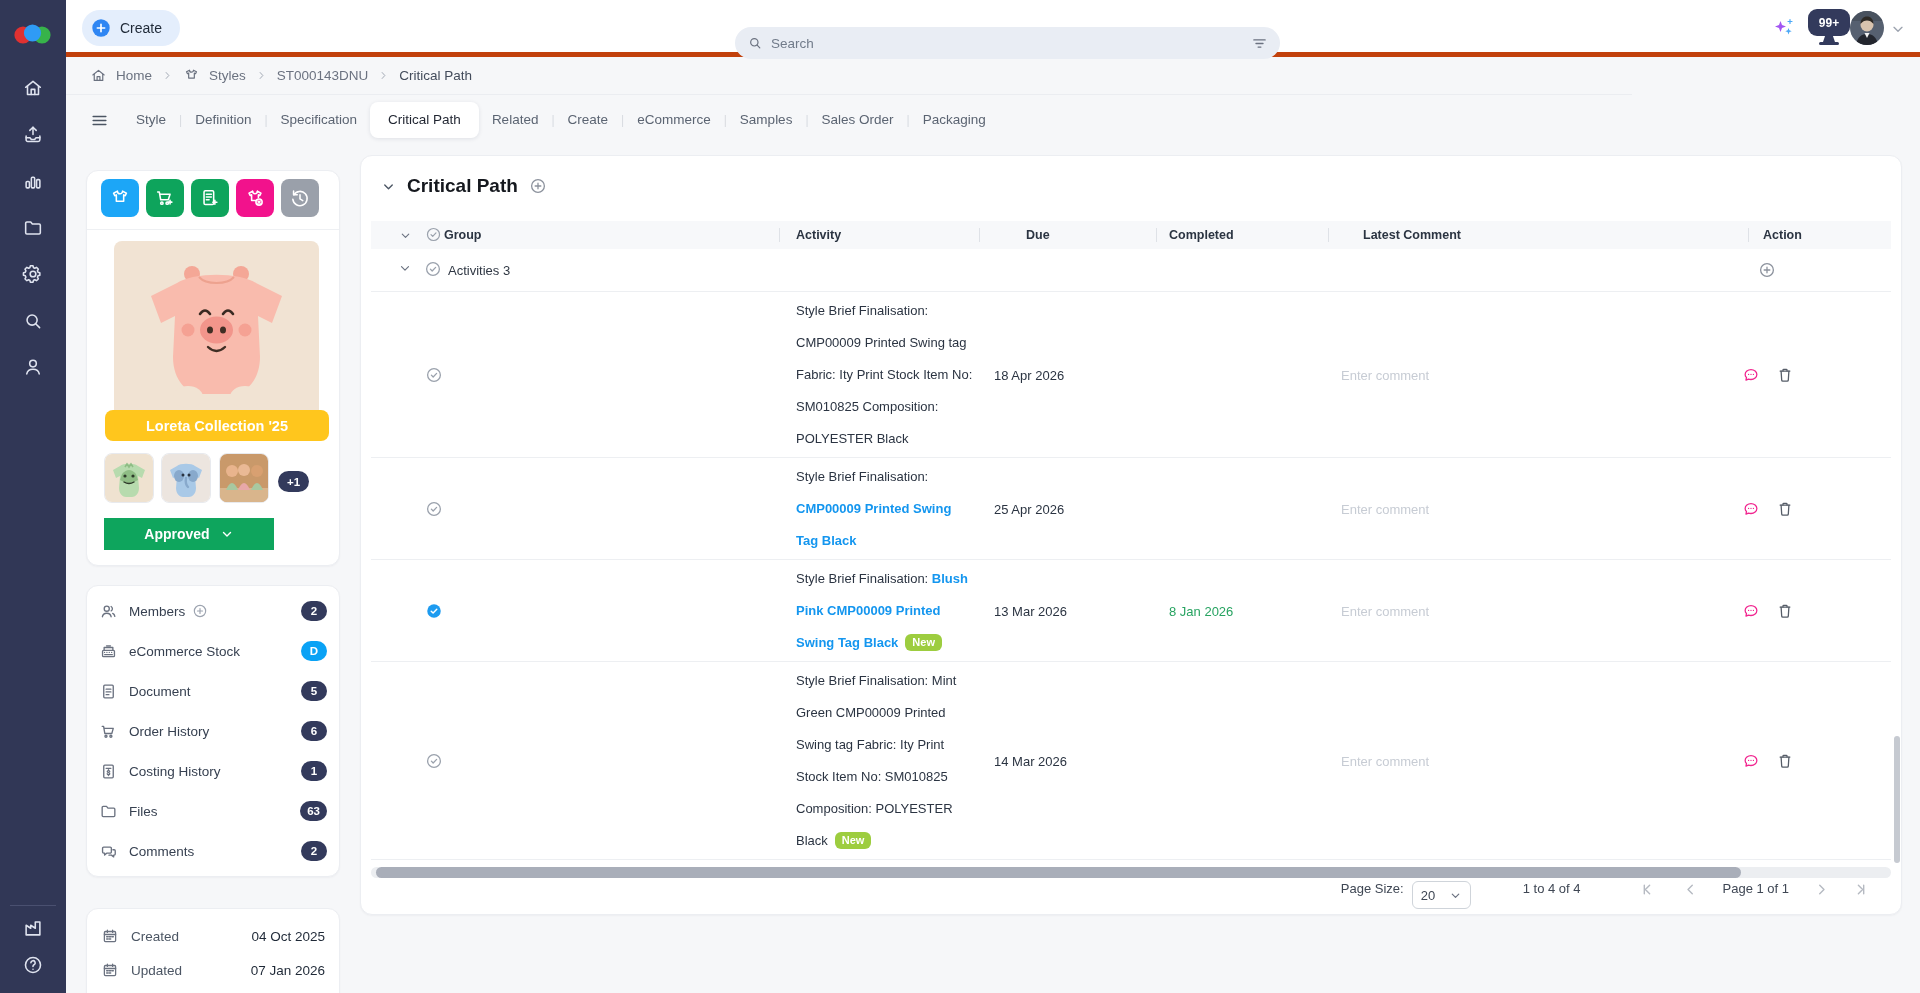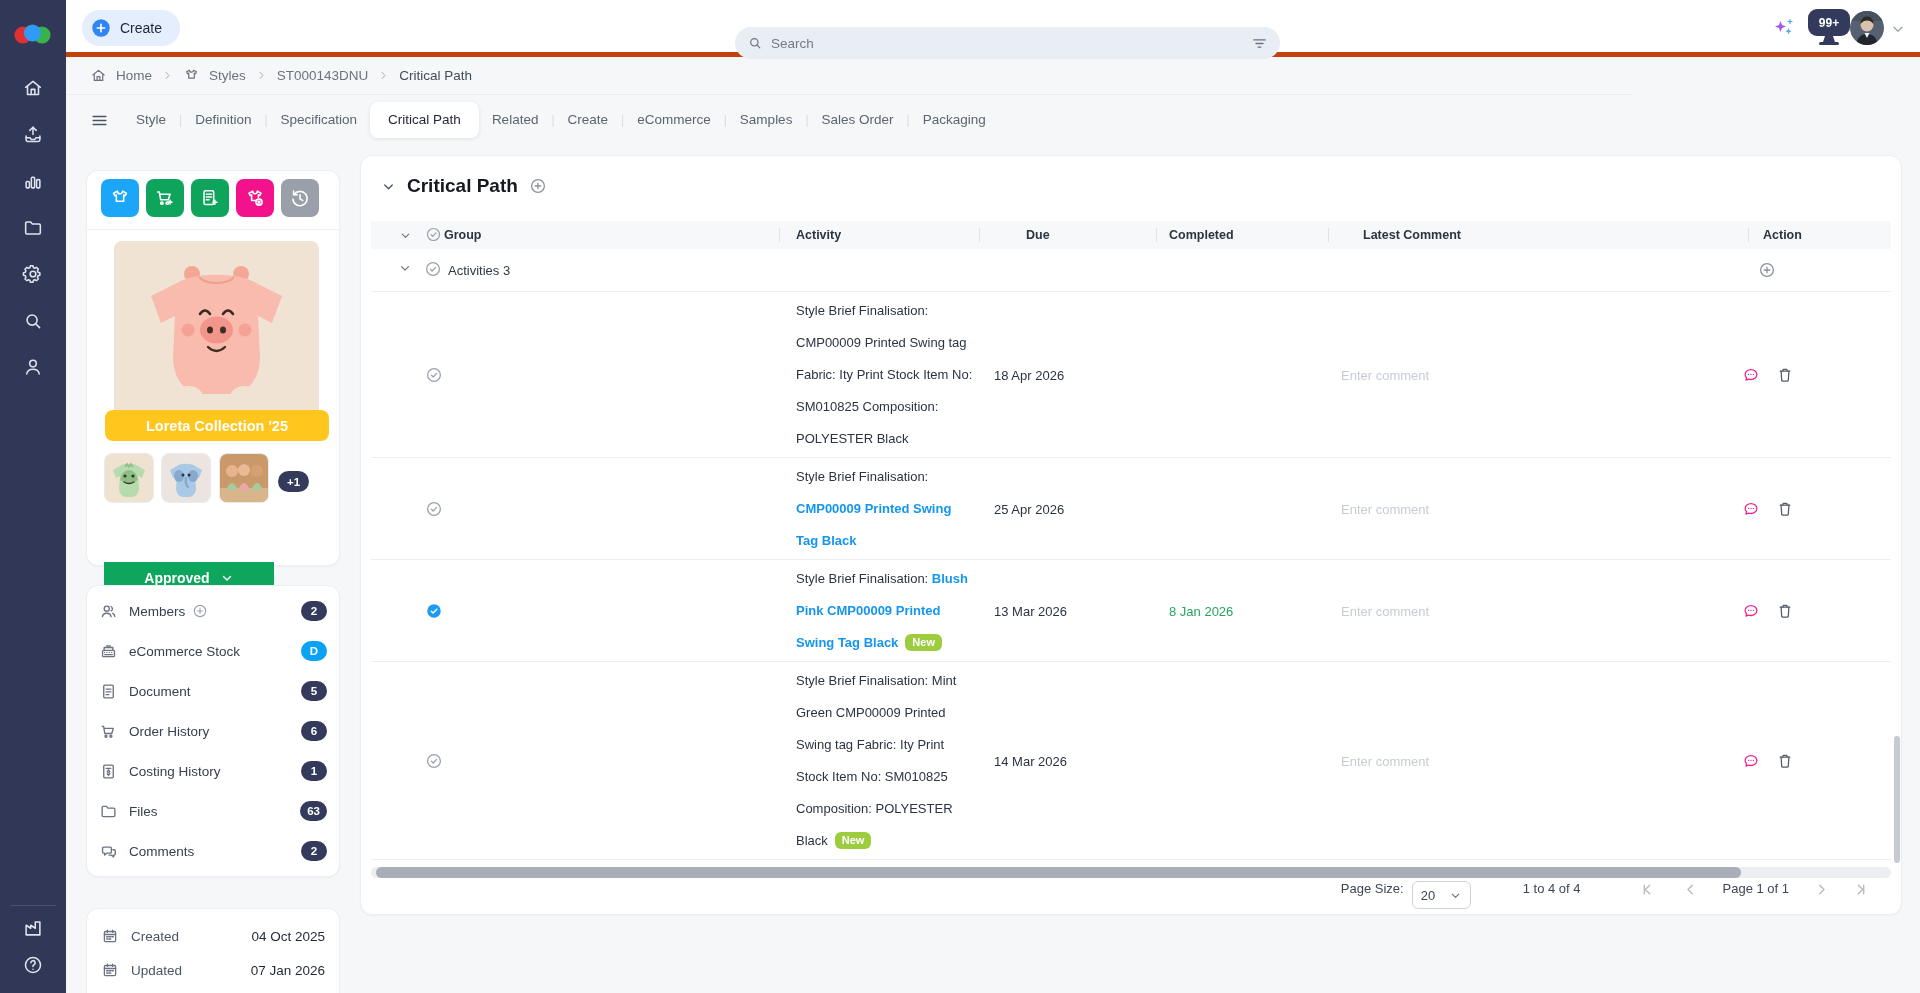--- a/index.html
+++ b/index.html
@@ -54,21 +54,21 @@
   .toolbtn { position:absolute; top:8px; width:38px; height:38px; border-radius:8px; display:flex;
     align-items:center; justify-content:center; color:#fff; cursor:pointer; }
   #card-product .tdivider { position:absolute; top:58px; left:0; width:100%; height:1px; background:#eef0f3; }
   #mainImage { position:absolute; left:27px; top:70px; width:205px; height:169px; border-radius:8px 8px 0 0; overflow:hidden; }
   #banner { position:absolute; left:18px; top:239px; width:224px; height:31px; background:#ffc61d; border-radius:8px;
     color:#fff; font-weight:bold; font-size:14.5px; display:flex; align-items:center; justify-content:center; cursor:pointer; }
   .thumb { position:absolute; top:282px; width:50px; height:50px; border-radius:8px; overflow:hidden; border:1px solid #e8eaee; cursor:pointer; }
   #moreBadge { position:absolute; left:191px; top:300px; min-width:31px; height:21px; border-radius:11px; background:#333a5c;
     color:#fff; font-size:11.5px; font-weight:bold; display:flex; align-items:center; justify-content:center; cursor:pointer; }
   #statusBtn { position:absolute; left:17px; top:347px; width:170px; height:32px; border-radius:0; background:#0ea55d;
-    color:#fff; font-weight:bold; font-size:14px; display:flex; align-items:center; justify-content:center; gap:10px; cursor:pointer;margin-top:44px; }
+    color:#fff; font-weight:bold; font-size:14px; display:flex; align-items:center; justify-content:center; gap:10px; cursor:pointer; }
 
   
   #card-summary { left:86px; top:585px; width:254px; height:292px; padding:5px 12px; display:flex; flex-direction:column; }
   .sumrow { flex:1; display:flex; align-items:center; cursor:pointer; }
   .sumrow .ic { color:#6b7280; }
   .sumrow .lbl { margin-left:11px; font-size:13.5px; color:#374151; }
   .sumrow .add { margin-left:7px; color:#9ca3af; }
   .badge { margin-left:auto; min-width:26px; height:20px; padding:0 7px; border-radius:10px; background:#333a5c;
     color:#fff; font-size:11.5px; font-weight:bold; display:flex; align-items:center; justify-content:center; }
 

